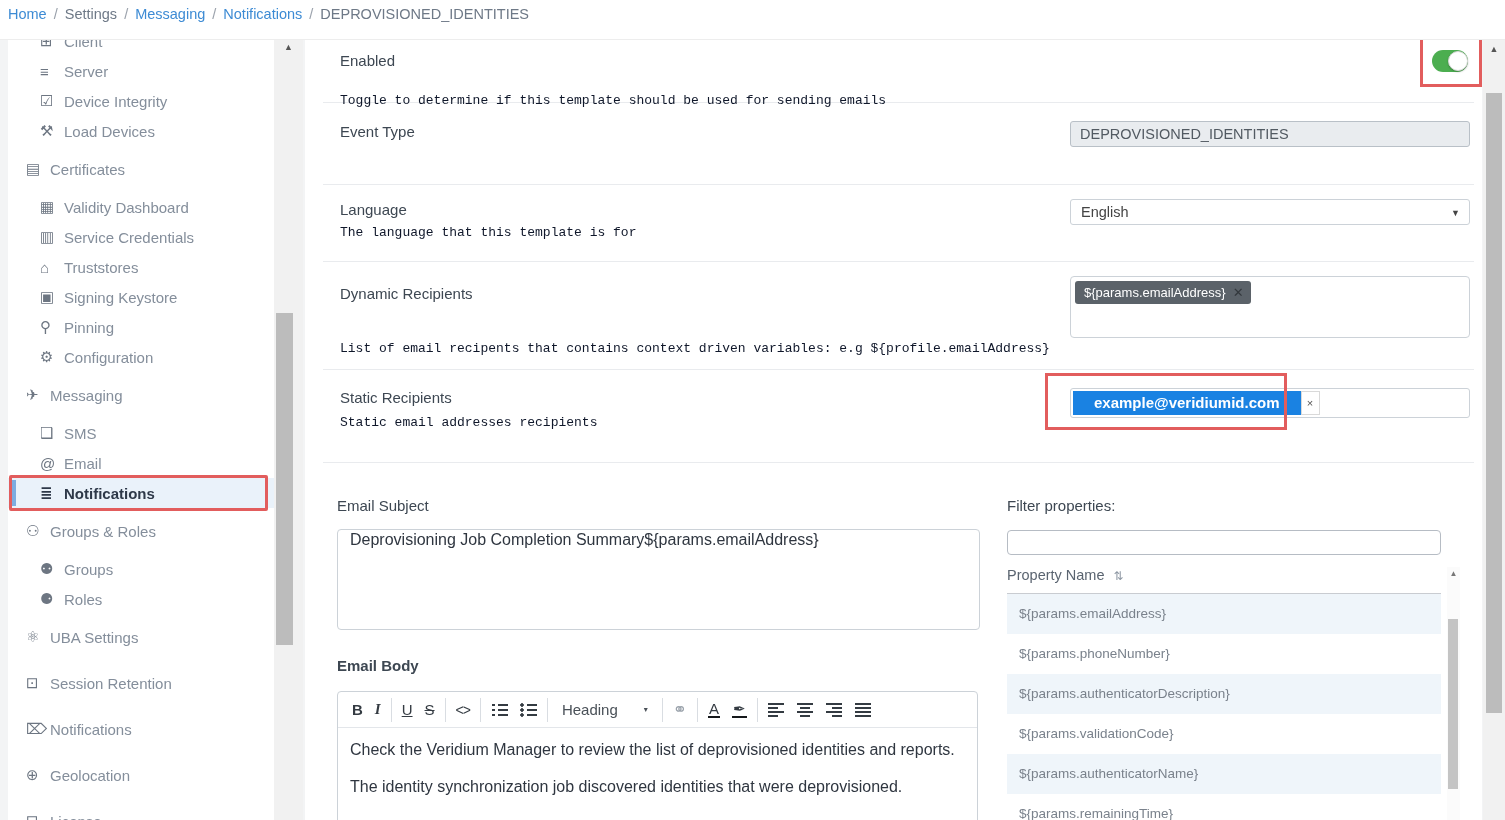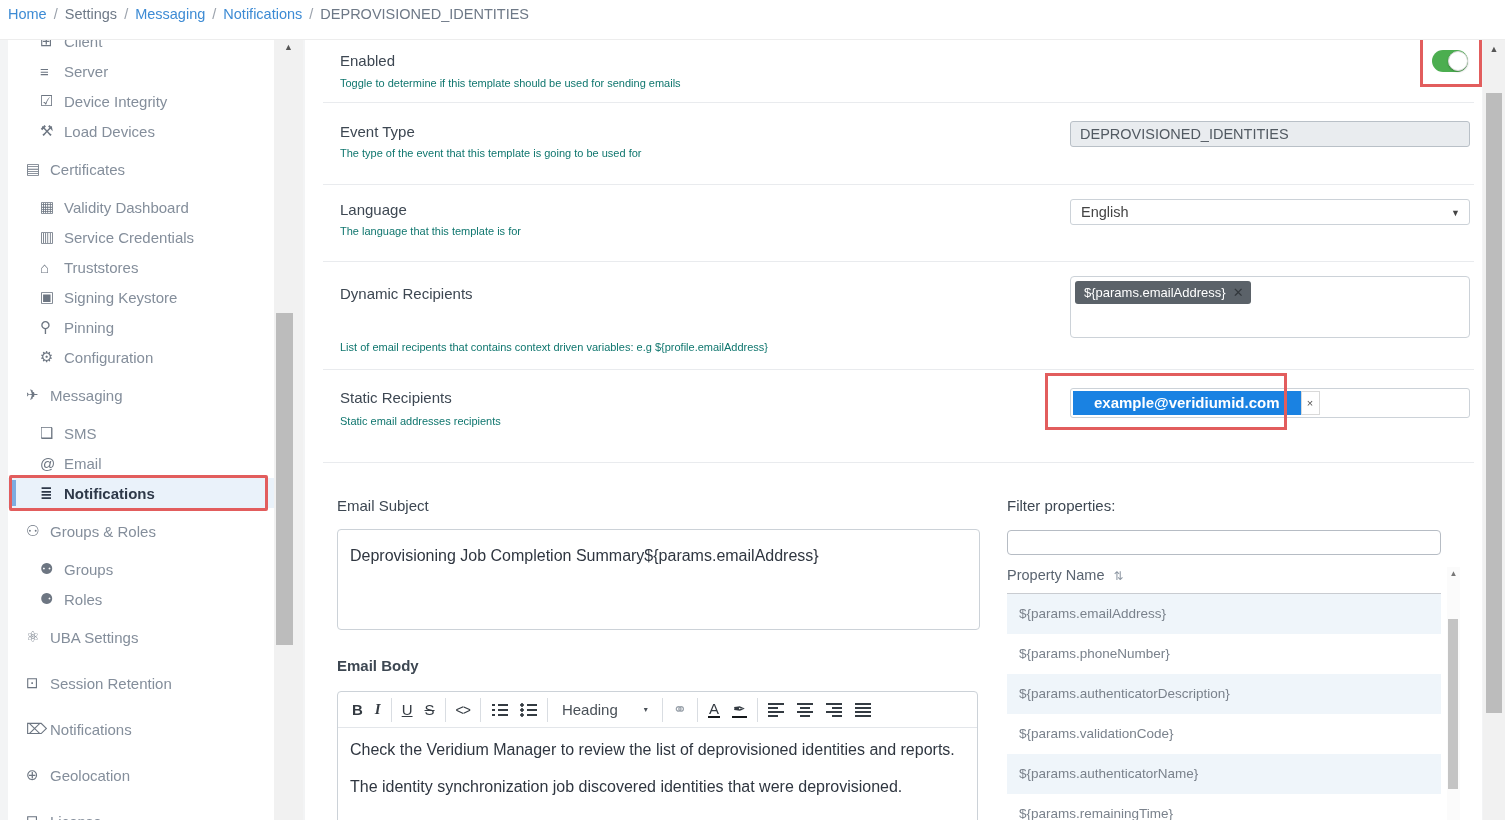--- a/index.html
+++ b/index.html
@@ -32,22 +32,22 @@
   
   .side-sb { position:absolute; left:274px; top:40px; width:29px; height:780px; background:#f1f1f1; }
   .side-sb .sb-up { position:absolute; left:0; top:2px; width:100%; text-align:center; font-size:9px; color:#555; }
   .side-sb .sb-thumb { position:absolute; left:2px; top:273px; width:17px; height:332px; background:#bcbcbc; }
 
   
   .main { position:absolute; left:305px; top:40px; width:1177px; height:780px; background:#fff; overflow:hidden; }
   .rows { padding:0 8px 0 18px; }
   .frow { position:relative; border-bottom:1px solid #e9ebee; padding-left:17px; }
   .flabel { font-size:15px; color:#3d4752; }
-  .fdesc  { font-size:11px; color:#0f766e; }
-  .r1 { height:63px; padding-top:12px; } .r1 .flabel { margin-bottom:8px; }
+  .fdesc  { font-size:13px; color:#0f172a;font-family:Liberation Mono, monospace; }
+  .r1 { height:63px; padding-top:12px; } .r1 .flabel { margin-bottom:24px; }
   .r2 { height:82px; padding-top:20px; } .r2 .flabel { margin-bottom:7px; }
   .r3 { height:77px; padding-top:16px; } .r3 .flabel { margin-bottom:7px; }
   .r4 { height:108px; padding-top:23px; }
   .r4 .fdesc { position:absolute; left:17px; top:79px; }
   .r5 { height:93px; padding-top:19px; } .r5 .flabel { margin-bottom:9px; }
 
   
   .toggle { position:absolute; right:6px; top:10px; width:36px; height:22px; border-radius:11px;
             background:#4cae50; cursor:pointer; }
   .toggle .knob { position:absolute; right:0px; top:1px; width:20px; height:20px; border-radius:50%;
@@ -69,21 +69,21 @@
   .chip-sel { display:inline-flex; height:24px; }
   .chip-sel .txt { background:#1a82e2; color:#fff; font-size:15px; font-weight:bold; padding:0 21px; line-height:24px; }
   .chip-sel .x { width:19px; border:1px solid #d9d9d9; background:#fff; color:#555; font-size:11px;
                  text-align:center; line-height:22px; cursor:pointer; }
 
   
   .bottom { position:relative; height:357px; }
   .col-label { font-size:15px; color:#3d4752; }
   .subject-label { position:absolute; left:32px; top:34px; }
   .subject-box { position:absolute; left:32px; top:66px; width:643px; height:101px; border:1px solid #ccd2d8;
-                 border-radius:4px; padding:17px 12px; font-size:16px; color:#2f3640; background:#fff; }
+                 border-radius:4px; padding:1px 12px; font-size:16px; color:#2f3640; background:#fff; }
   .body-label { position:absolute; left:32px; top:194px;font-weight:bold; }
   .editor { position:absolute; left:32px; top:228px; width:641px; height:170px; border:1px solid #ccd2d8;
             border-radius:4px; background:#fff; }
   .tbar { height:36px; border-bottom:1px solid #e3e6ea; display:flex; align-items:center; padding:0 8px; }
   .tb-item { display:inline-flex; align-items:center; margin:0 6px; color:#343b42; font-size:15px; cursor:pointer; }
   .tb-item .g:empty, .tb-item .hl:empty, .tb-item .tcaret:empty { display:none; }
   .tb-item.sep { width:0; height:24px; border-left:1px solid #d9dde2; margin:0 4px; cursor:default; }
   .tb-item.bld { font-weight:bold; }
   .tb-item.ita { font-style:italic; font-family:"Liberation Serif","DejaVu Serif",serif; font-weight:bold; }
   .tb-item.und { text-decoration:underline; }
@@ -264,21 +264,20 @@
         <div class="flabel">Enabled</div>
         <div class="fdesc">Toggle to determine if this template should be used for sending emails</div>
         <div class="toggle on">
             <div class="knob"></div>
           </div>
         <div class="ann ann-toggle"></div>
       </section>
 
       <section class="frow r2">
         <div class="flabel">Event Type</div>
-        <div class="fdesc">The type of the event that this template is going to be used for</div>
         <div class="input ro">DEPROVISIONED_IDENTITIES</div>
       </section>
 
       <section class="frow r3">
         <div class="flabel">Language</div>
         <div class="fdesc">The language that this template is for</div>
         <div class="select">
           <span>English</span>
           <span class="caret">▼</span>
         </div>

